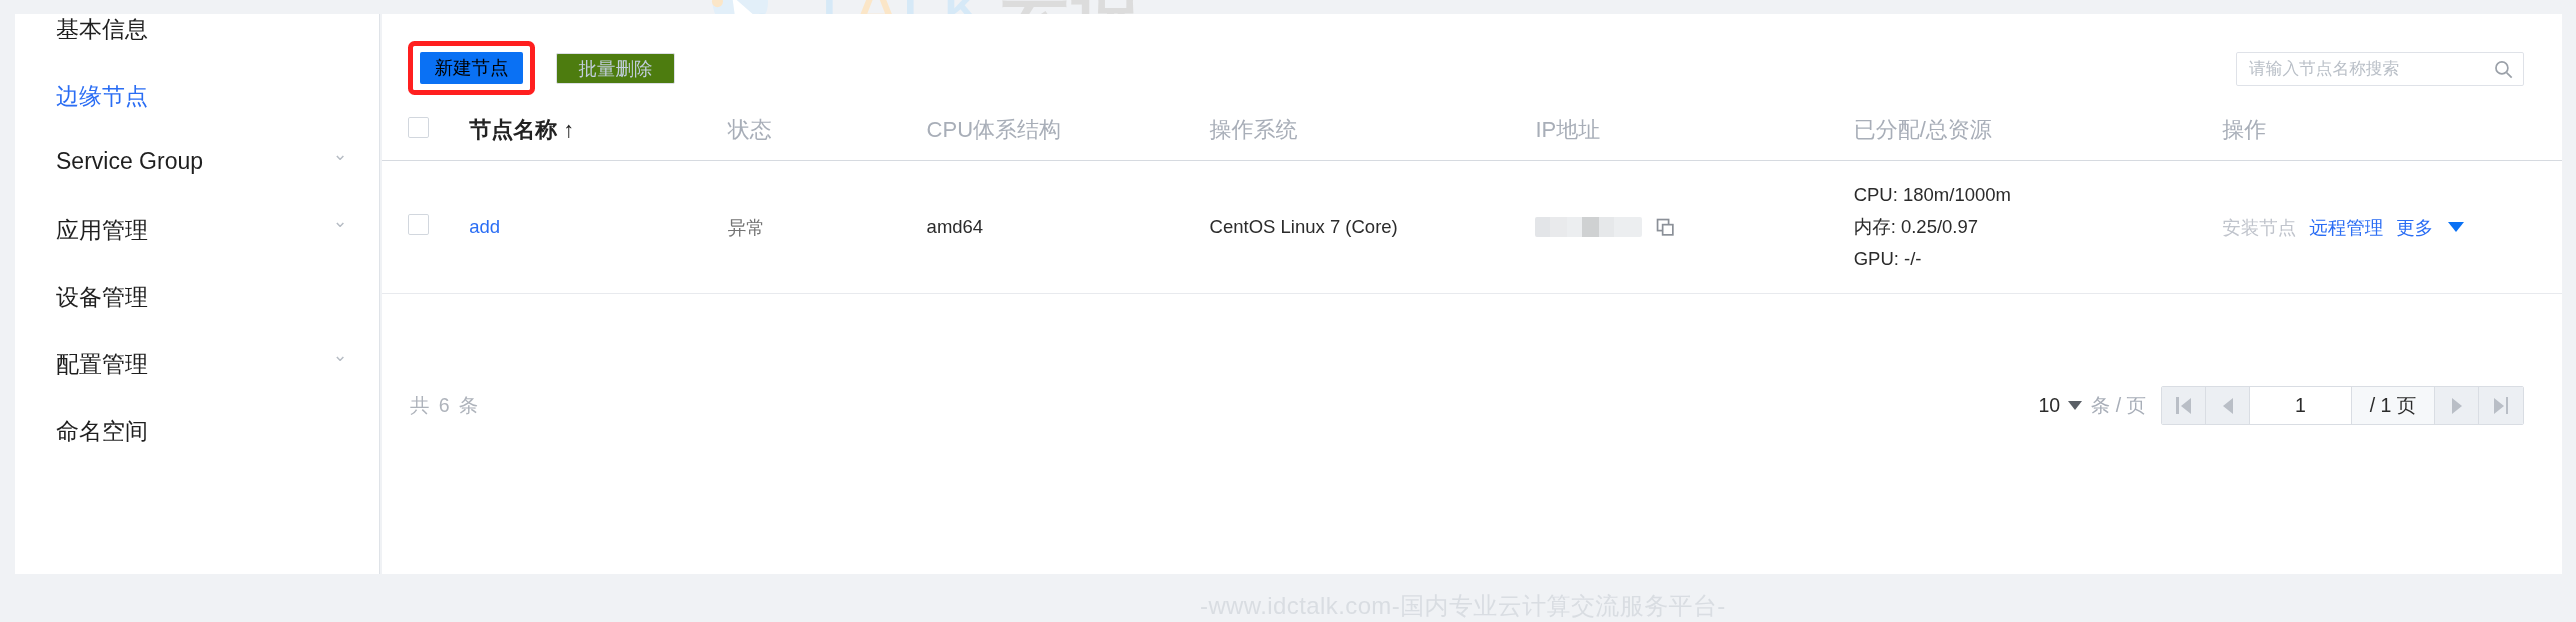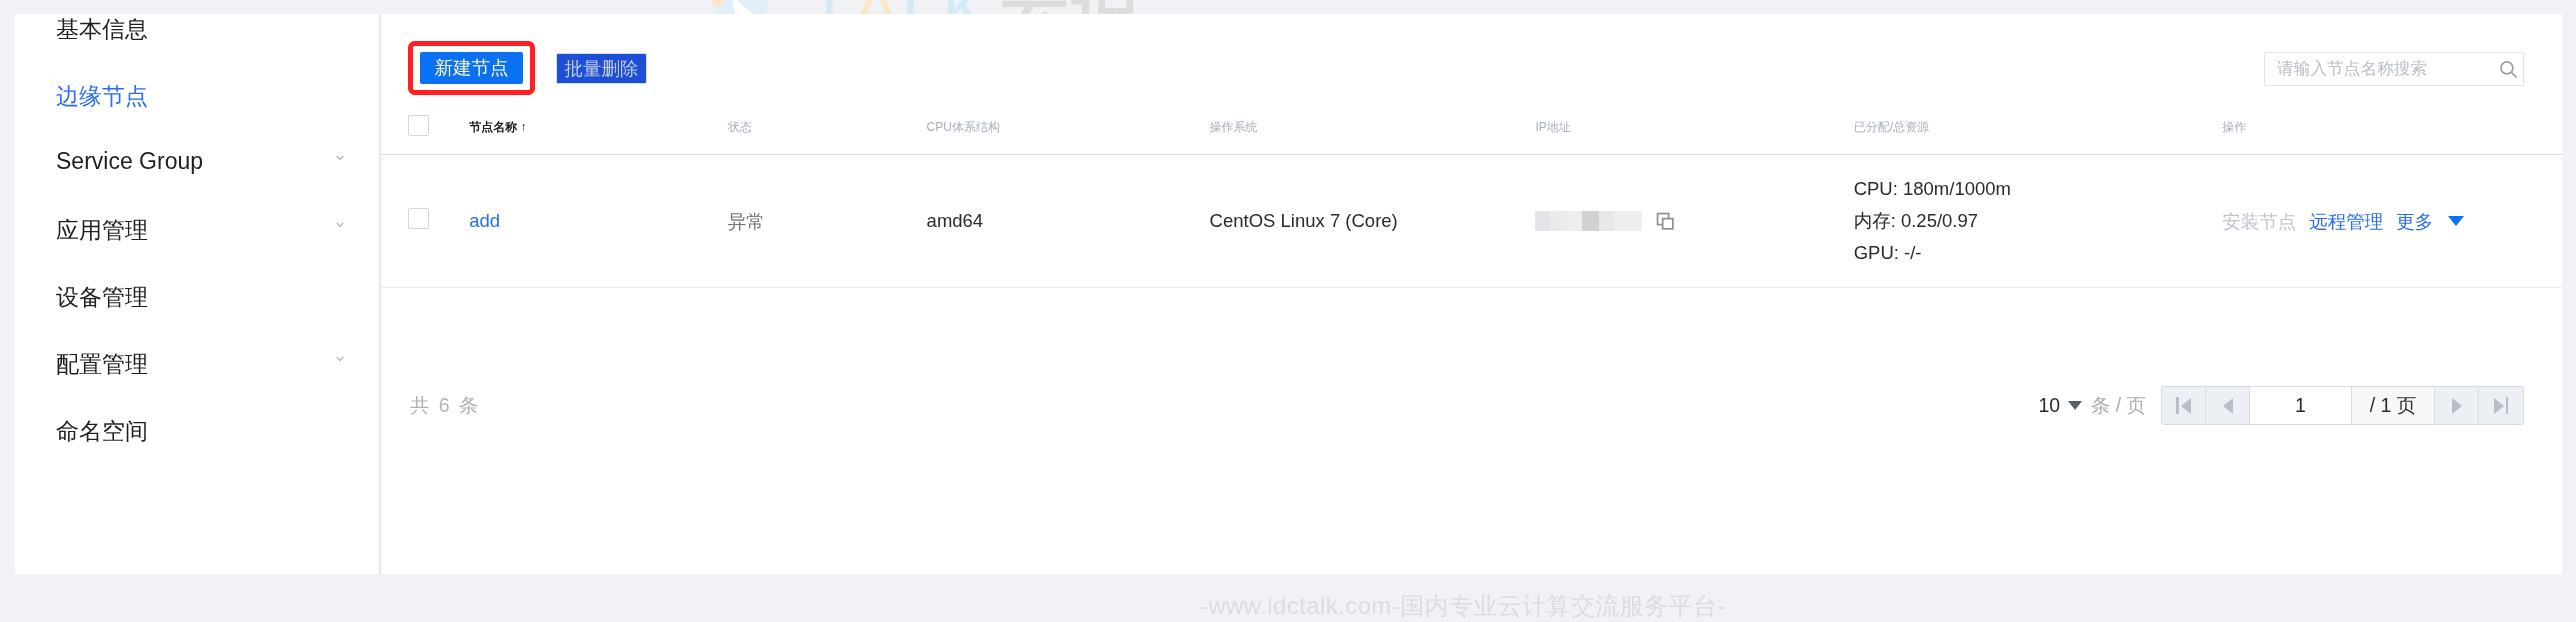--- a/index.html
+++ b/index.html
@@ -42,46 +42,46 @@
   }
 
   
   .toolbar { position: relative; height: 88px; }
   .hl-box {
     position: absolute; left: 26px; top: 27px; width: 127px; height: 54px;
     border: 5.6px solid #ff1f1f; border-radius: 6.5px; z-index: 3;
   }
   .btn-primary {
     position: absolute; left: 38px; top: 38px; width: 103px; height: 31.5px;
-    background: #0a71f4; color: #fef9c3; border: none; border-radius: 1.9px;
+    background: #0a71f4; color: #000000; border: none; border-radius: 1.9px;
     font-size: 18.5px; font-family: inherit; cursor: pointer; z-index: 2;
     display: flex; align-items: center; justify-content: center;
   }
   .btn-ghost {
-    position: absolute; left: 174px; top: 39px; width: 91px; height: 31px;
-    background: #1d4ed8; color: #c2cede; border: 0.9px solid #dcdfe6; border-radius: 1.9px;
+    position: absolute; left: 174px; top: 39px; width: 119px; height: 31px;
+    background: #4d7c0f; color: #c2cede; border: 0.9px solid #dcdfe6; border-radius: 1.9px;
     font-size: 18.5px; font-family: inherit; cursor: not-allowed;
     display: flex; align-items: center; justify-content: center;
   }
   .search-wrap {
-    position: absolute; right: 38px; top: 38px; width: 260px; height: 34px;
+    position: absolute; right: 38px; top: 38px; width: 288px; height: 34px;
     border: 0.9px solid #dfe2e8; border-radius: 1.9px; background: #fff;
     display: flex; align-items: center; padding: 0 9.3px 0 12px;
   }
   .search-wrap input {
     flex: 1; border: none; outline: none; font-size: 16.7px; color: #303133;
     font-family: inherit; background: transparent;
   }
   .search-wrap input::placeholder { color: #b9bfc7; }
   .s-icon { width: 20.4px; height: 20.4px; flex: 0 0 auto; color: #9aa0a8; }
 
   
   .tbl { width: 100%; border-collapse: collapse; table-layout: fixed; position: relative; z-index: 2;}
   .tbl th {
-    text-align: left; font-weight: 400; font-size: 12px; color: #a8aeb8;
+    text-align: left; font-weight: 400; font-size: 22px; color: #a8aeb8;
     padding: 13px 0 15px 0; border-bottom: 1.9px solid #d6dae0; background: transparent;
   }
   .tbl th.sorted { color: #222; font-weight: 700; }
   .tbl td {
     font-size: 18.5px; color: #2b2b2b; padding: 18px 0; vertical-align: middle;
     border-bottom: 1.9px solid #e8eaee; background: transparent;
   }
   .col-chk { width: 57px; padding-left: 26px !important; }
   .col-name { width: 169px; }
   .col-state { width: 130px; }

